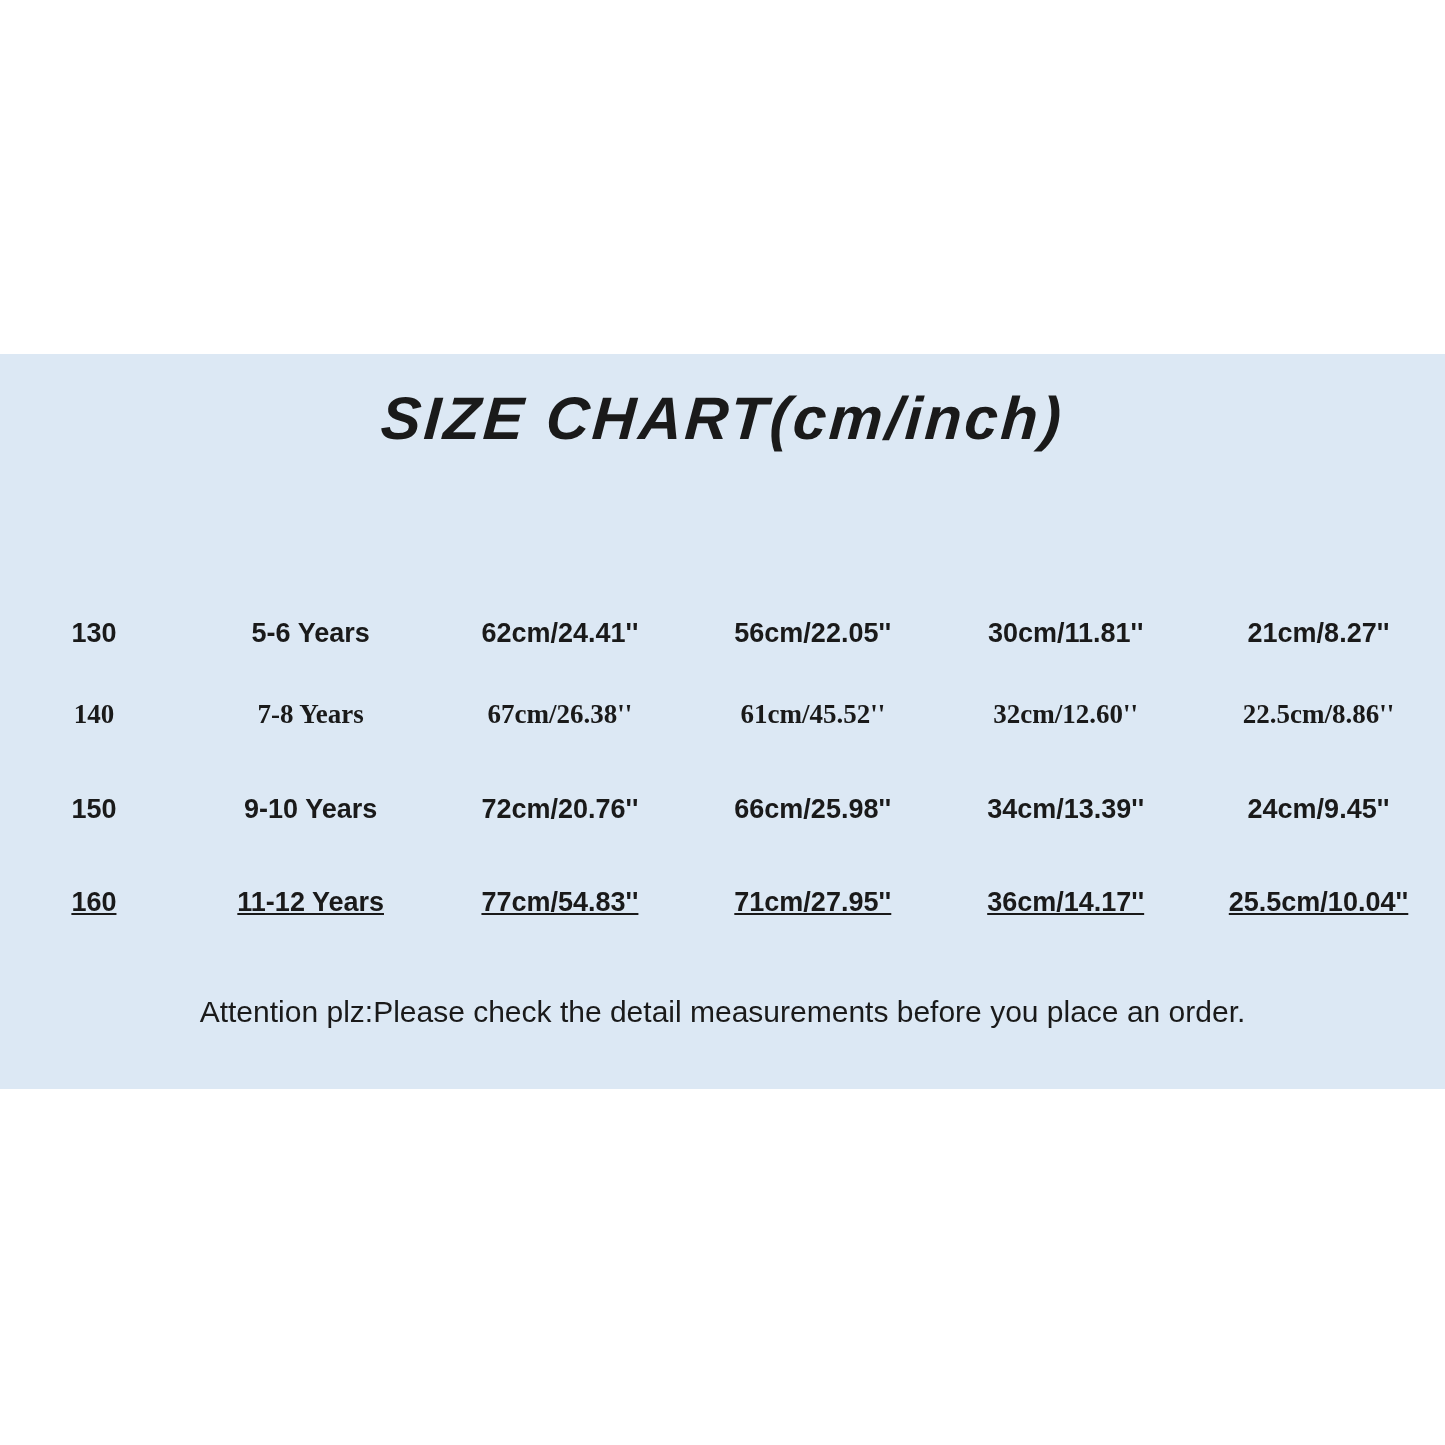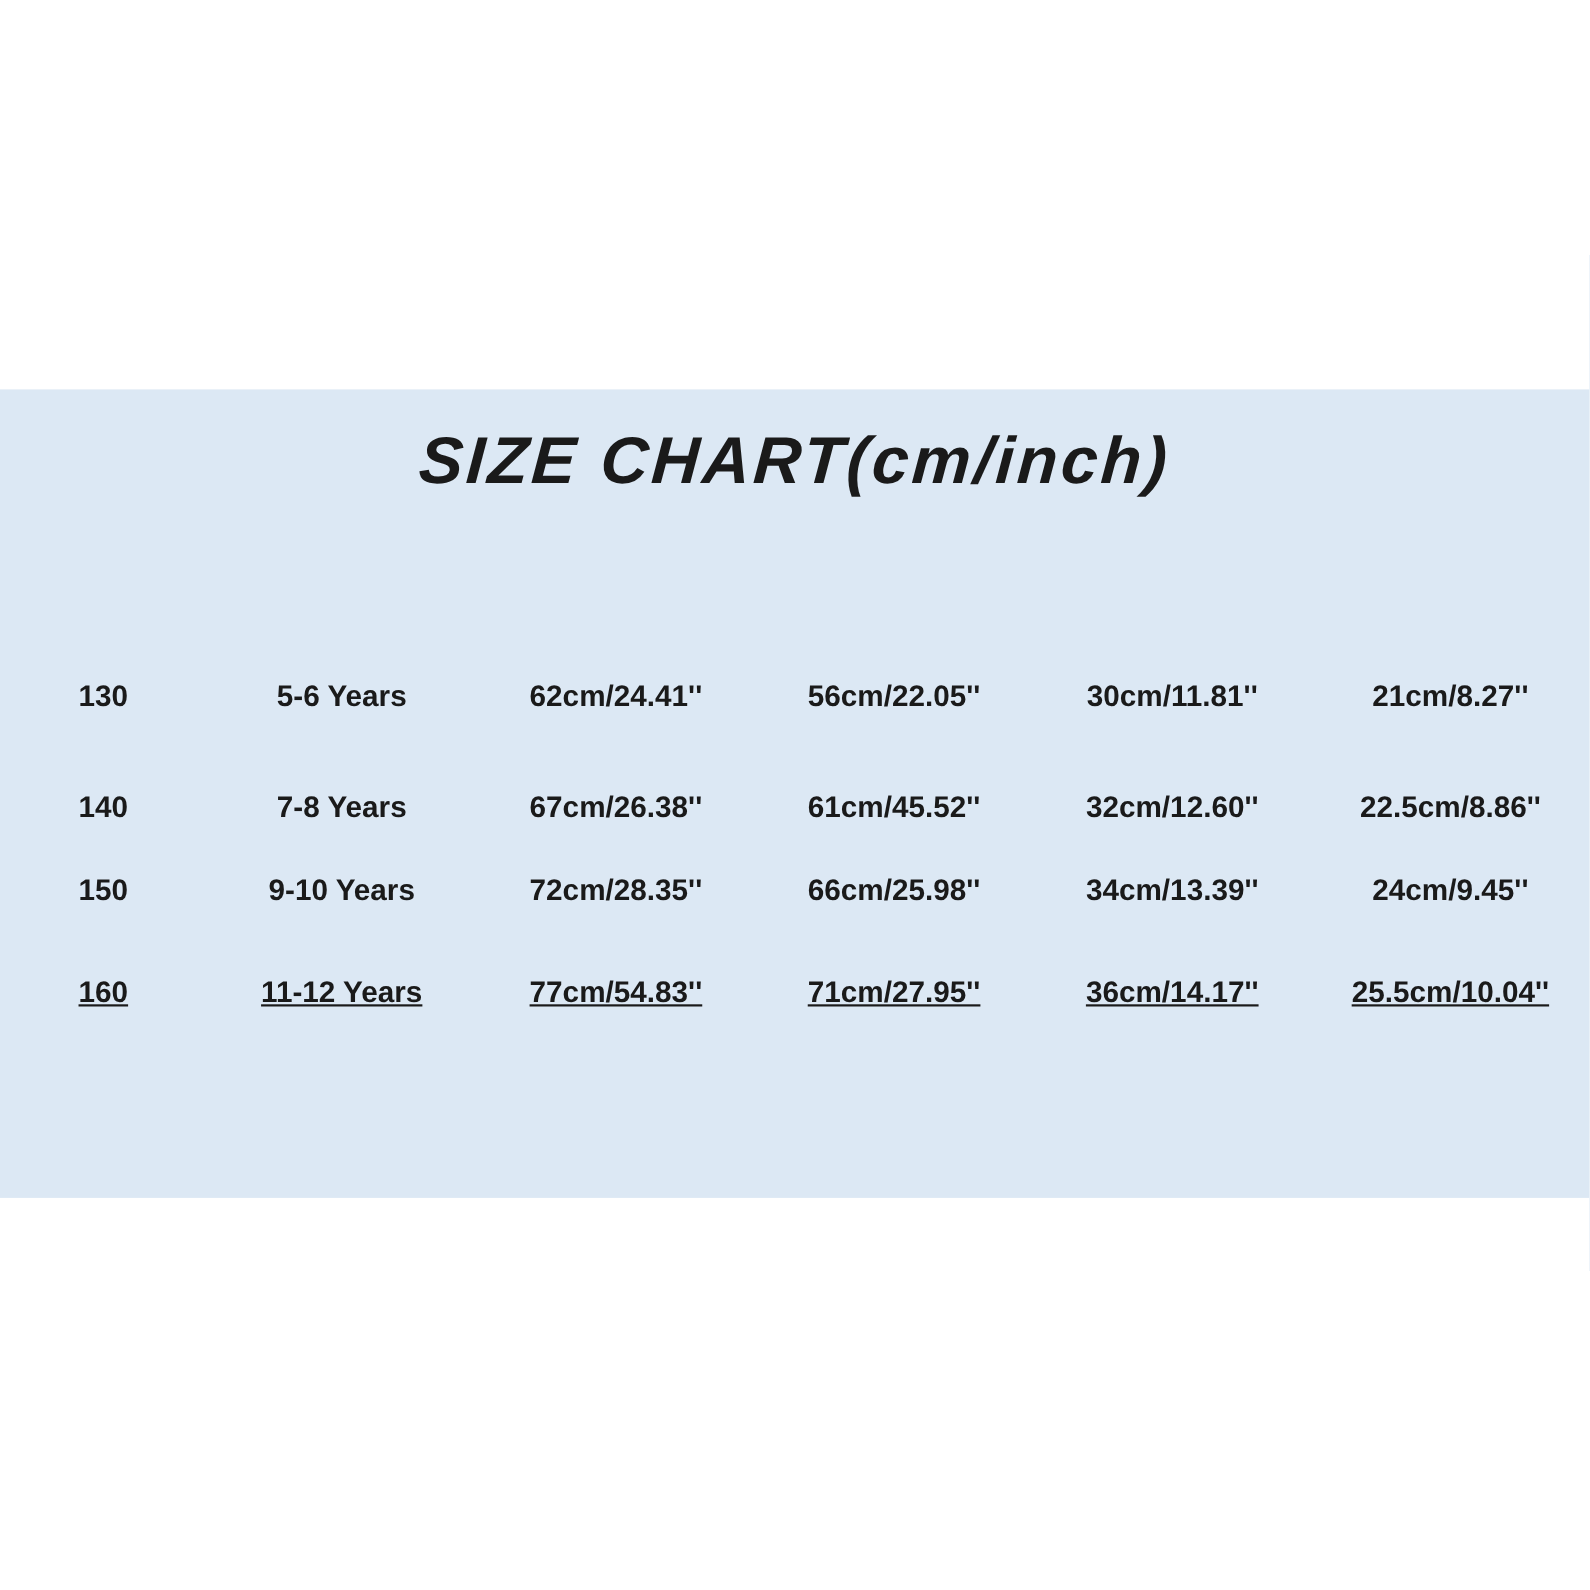--- a/index.html
+++ b/index.html
@@ -31,21 +31,21 @@
     align-items:center;
   }
   .t-row > div{
     text-align:center;
     font-weight:bold;
     font-size:27px;
     white-space:nowrap;
   }
   .hdr{top:160px;}
   .r0{top:264px;}
-  .r1{top:365px;}
+  .r1{top:345px;font-family:Liberation Serif, serif;}
   .r2{top:440px;}
   .r3{top:533px;text-decoration:underline;}
   .attention{
     position:absolute;left:0;top:638px;width:100%;
     text-align:center;
     font-size:30px;
     line-height:39px;
     font-weight:400;
   }
 </style>
@@ -71,31 +71,32 @@
     <div>7-8 Years</div>
     <div>67cm/26.38''</div>
     <div>61cm/45.52''</div>
     <div>32cm/12.60''</div>
     <div>22.5cm/8.86''</div>
   </div>
 
   <div class="t-row r2">
     <div>150</div>
     <div>9-10 Years</div>
-    <div>72cm/28.35''</div>
+    <div>72cm/20.76''</div>
     <div>66cm/25.98''</div>
     <div>34cm/13.39''</div>
     <div>24cm/9.45''</div>
   </div>
 
   <div class="t-row r3">
     <div>160</div>
     <div>11-12 Years</div>
     <div>77cm/54.83''</div>
     <div>71cm/27.95''</div>
     <div>36cm/14.17''</div>
     <div>25.5cm/10.04''</div>
   </div>
 
   <div class="attention">
+    <div>Attention plz:Please check the detail measurements before you place an order.</div>
   </div>
 
 </div>
 
 </body></html>

